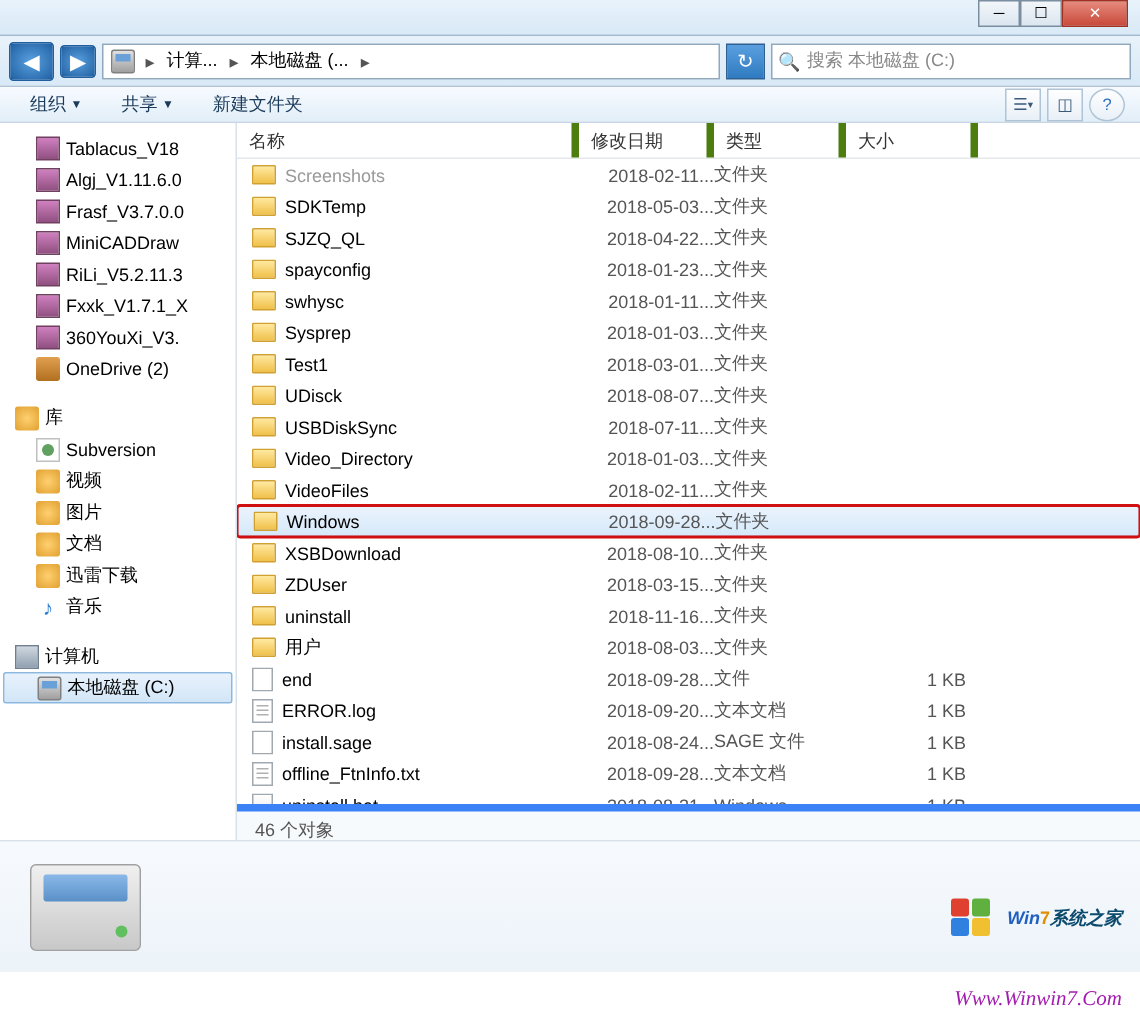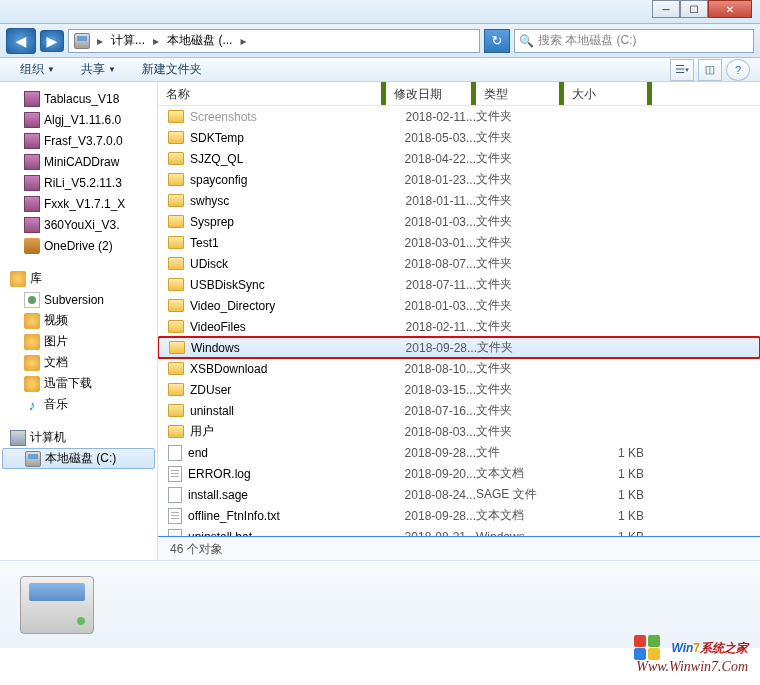--- a/index.html
+++ b/index.html
@@ -65,35 +65,35 @@
 .row { display: flex; align-items: center; height: 21px; padding-left: 10px; }
 .row.sel { background: linear-gradient(#eaf3fc,#d6e9fa); border: 1px solid #a0c4e8; border-radius: 2px; }
 .row.hl { outline: 2px solid #d01010; outline-offset: -1px; }
 .row .nm { width: 218px; display: flex; align-items: center; gap: 6px; white-space: nowrap; overflow: hidden; }
 .row .nm.faded { color: #999; }
 .row .dt { width: 90px; color: #555; text-align: right; }
 .row .ty { width: 88px; color: #555; }
 .row .sz { width: 80px; color: #555; text-align: right; }
 
 
-.status { height: 24px; border-top: 1px solid #3b82f6; padding: 4px 12px; color: #555; background: #f7fafd; }
+.status { height: 24px; border-top: 5px solid #3b82f6; padding: 4px 12px; color: #555; background: #f7fafd; }
 
 
 .preview { height: 88px; display: flex; align-items: center; padding: 8px 20px; border-top: 1px solid #d8e2ea; background: linear-gradient(#f7fafd,#ecf3f9); }
 .drive-big { width: 74px; height: 58px; background: linear-gradient(#f0f0f0,#c8c8c8); border: 1px solid #a0a0a0; border-radius: 4px; position: relative; }
 .drive-big::before { content:""; position:absolute; left:8px; right:8px; top:6px; height:18px; background: linear-gradient(#8ab8e8,#5a90c8); border-radius:2px; }
 .drive-big::after { content:""; position:absolute; right:8px; bottom:8px; width:8px; height:8px; background:#60c060; border-radius:50%; }
 
 
 .watermark { position: absolute; right: 12px; bottom: 10px; text-align: right; }
 .watermark .t1 { font-size: 20px; font-weight: bold; font-style: italic; }
 .watermark .w7 { color: #2060c0; }
 .watermark .w7 b { color: #e09000; font-style: normal; }
-.watermark .rest { color: #b91c1c; }
-.watermark .url { color: #7f1d1d; font-size: 14px; font-style: italic; font-family: "Times New Roman", serif; }
+.watermark .rest { color: #0c4a6e; }
+.watermark .url { color: #a21caf; font-size: 14px; font-style: italic; font-family: "Times New Roman", serif; margin-top: 36px; }
 .wm-icon { display:inline-block; width:28px; height:24px; vertical-align:middle; margin-right:4px; position:relative; }
 .wm-icon span { position:absolute; width:12px; height:12px; border-radius:2px; }
 .wm-icon .r { background:#e04030; left:0; top:0; }
 .wm-icon .g { background:#60b040; left:14px; top:0; }
 .wm-icon .b { background:#3080e0; left:0; top:13px; }
 .wm-icon .y { background:#f0c030; left:14px; top:13px; }
 </style>
 </head>
 <body>
 
@@ -347,21 +347,21 @@
           </div>
           <div class="dt">2018-03-15...</div>
           <div class="ty">文件夹</div>
           <div class="sz"></div>
         </div>
         <div class="row">
           <div class="nm">
             <span class="ico-folder"></span>
             <span>uninstall</span>
           </div>
-          <div class="dt">2018-07-16...</div>
+          <div class="dt">2018-11-16...</div>
           <div class="ty">文件夹</div>
           <div class="sz"></div>
         </div>
         <div class="row">
           <div class="nm">
             <span class="ico-folder"></span>
             <span>用户</span>
           </div>
           <div class="dt">2018-08-03...</div>
           <div class="ty">文件夹</div>

